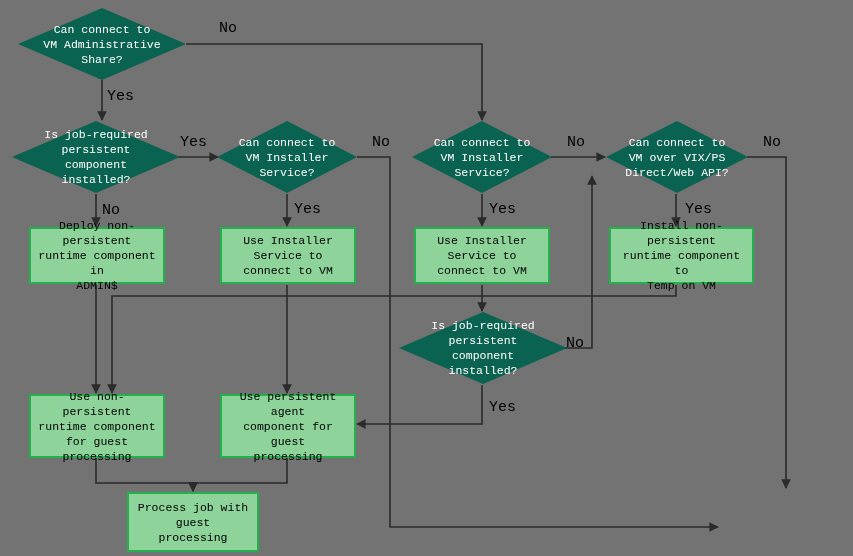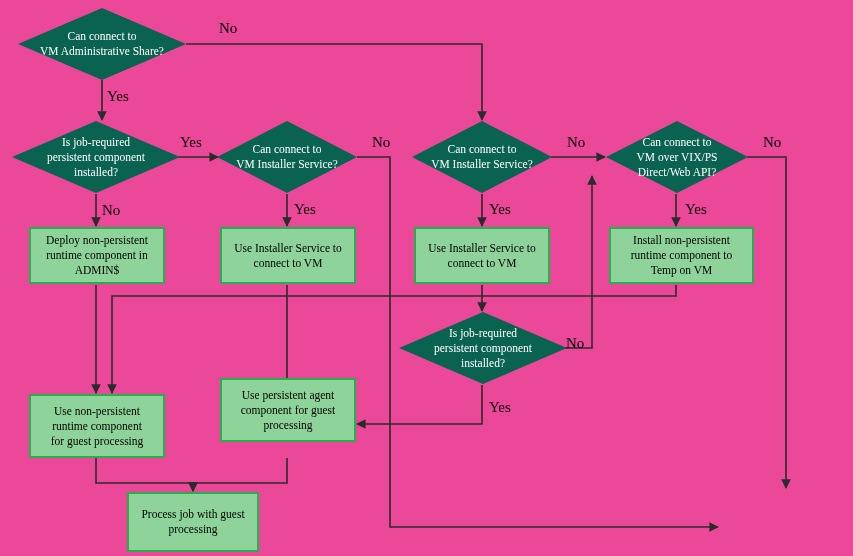--- a/index.html
+++ b/index.html
@@ -4,22 +4,22 @@
 <style>
   html, body {
     margin: 0;
     padding: 0;
     background: #ffffff;
   }
   #canvas {
     position: relative;
     width: 853px;
     height: 556px;
-    background: #ec4899;
-    font-family: Liberation Serif, serif;
+    background: #737373;
+    font-family: Liberation Mono, monospace;
     overflow: hidden;
   }
   #edges {
     position: absolute;
     left: 0; top: 0;
     width: 853px;
     height: 556px;
     pointer-events: none;
   }
   .node {
@@ -180,21 +180,21 @@
 runtime component to
 Temp on VM</div>
   </div>
 
   <div class="node proc" style="left:29px; top:394px; width:136px; height:64px;text-align:center;">
     <div class="ptext">Use non-persistent
 runtime component
 for guest processing</div>
   </div>
 
-  <div class="node proc" style="left:220px; top:378px; width:136px; height:64px;">
+  <div class="node proc" style="left:220px; top:394px; width:136px; height:64px;">
     <div class="ptext">Use persistent agent
 component for guest
 processing</div>
   </div>
 
   <div class="node proc" style="left:127px; top:492px; width:132px; height:60px;">
     <div class="ptext">Process job with guest
 processing</div>
   </div>
 

